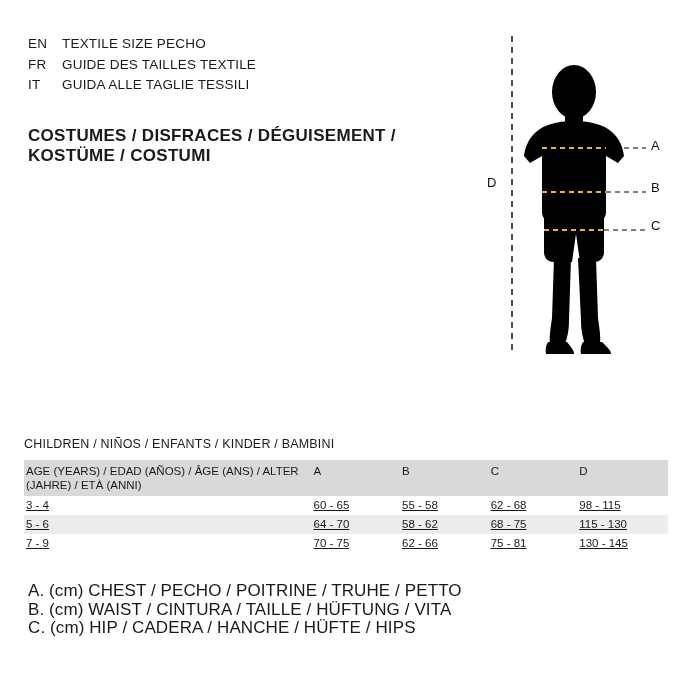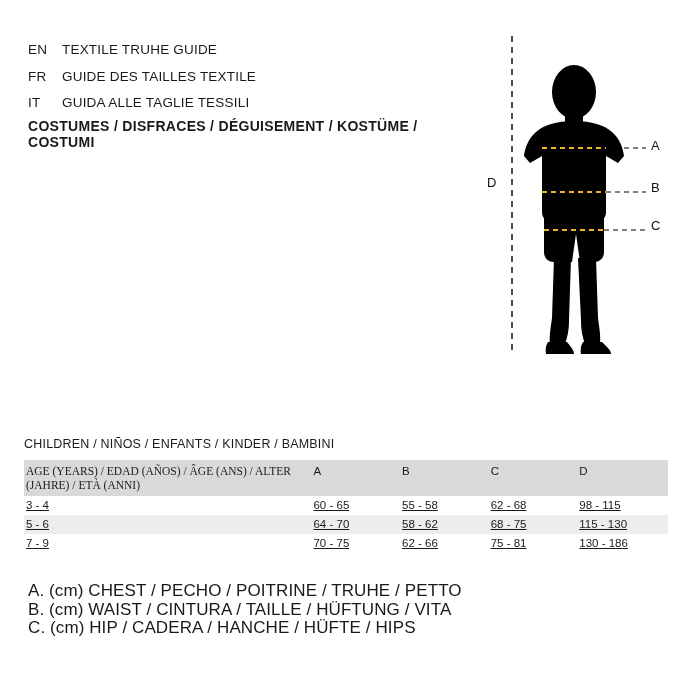--- a/index.html
+++ b/index.html
@@ -27,32 +27,31 @@
     left: 28px;
     top: 34px;
     width: 450px;
   }
   .lang-row {
     display: flex;
     align-items: baseline;
     font-size: 13.5px;
     line-height: 20.5px;
     letter-spacing: 0.2px;
-    margin-top: 6px;
   }
   .lang-code {
     width: 34px;
     flex: 0 0 34px;
   }
   .lang-text {
     flex: 1 1 auto;
   }
   .costumes-line {
-    margin-top: 4px;
-    font-size: 14px;
+    margin-top: 30px;
+    font-size: 17px;
     font-weight: bold;
     letter-spacing: 0.3px;
   }
 
   
   .diagram {
     position: absolute;
     left: 470px;
     top: 20px;
     width: 210px;
@@ -108,21 +107,21 @@
     background: #ffffff;
   }
   table.size-table tbody tr.even {
     background: #ededed;
   }
   table.size-table tbody td {
     height: 15px;
     line-height: 15px;
     text-decoration: underline;
   }
-  .col-label { width: 290px; font-family: Liberation Serif, serif; }
+  .col-label { width: 290px; }
   .col-a { width: 88px; }
   .col-b { width: 88px; }
   .col-c { width: 88px; }
   .col-d { width: 90px; }
 
   .head-center { }
 
   
   .legend {
     position: absolute;
@@ -136,21 +135,21 @@
 </style>
 </head>
 <body>
 
 <div class="page">
 
   <div class="header">
 
     <div class="lang-row">
       <span class="lang-code">EN</span>
-      <span class="lang-text">TEXTILE TRUHE GUIDE</span>
+      <span class="lang-text">TEXTILE SIZE PECHO</span>
     </div>
     <div class="lang-row">
       <span class="lang-code">FR</span>
       <span class="lang-text">GUIDE DES TAILLES TEXTILE</span>
     </div>
     <div class="lang-row">
       <span class="lang-code">IT</span>
       <span class="lang-text">GUIDA ALLE TAGLIE TESSILI</span>
     </div>
 
@@ -252,21 +251,21 @@
           <td>64 - 70</td>
           <td>58 - 62</td>
           <td>68 - 75</td>
           <td>115 - 130</td>
         </tr>
         <tr class="odd">
           <td>7 - 9</td>
           <td>70 - 75</td>
           <td>62 - 66</td>
           <td>75 - 81</td>
-          <td>130 - 186</td>
+          <td>130 - 145</td>
         </tr>
       </tbody>
     </table>
   </div>
 
   <div class="legend">
     <div>A. (cm) CHEST / PECHO / POITRINE / TRUHE / PETTO</div>
     <div>B. (cm) WAIST / CINTURA / TAILLE / HÜFTUNG / VITA</div>
     <div>C. (cm) HIP / CADERA / HANCHE / HÜFTE / HIPS</div>
   </div>

